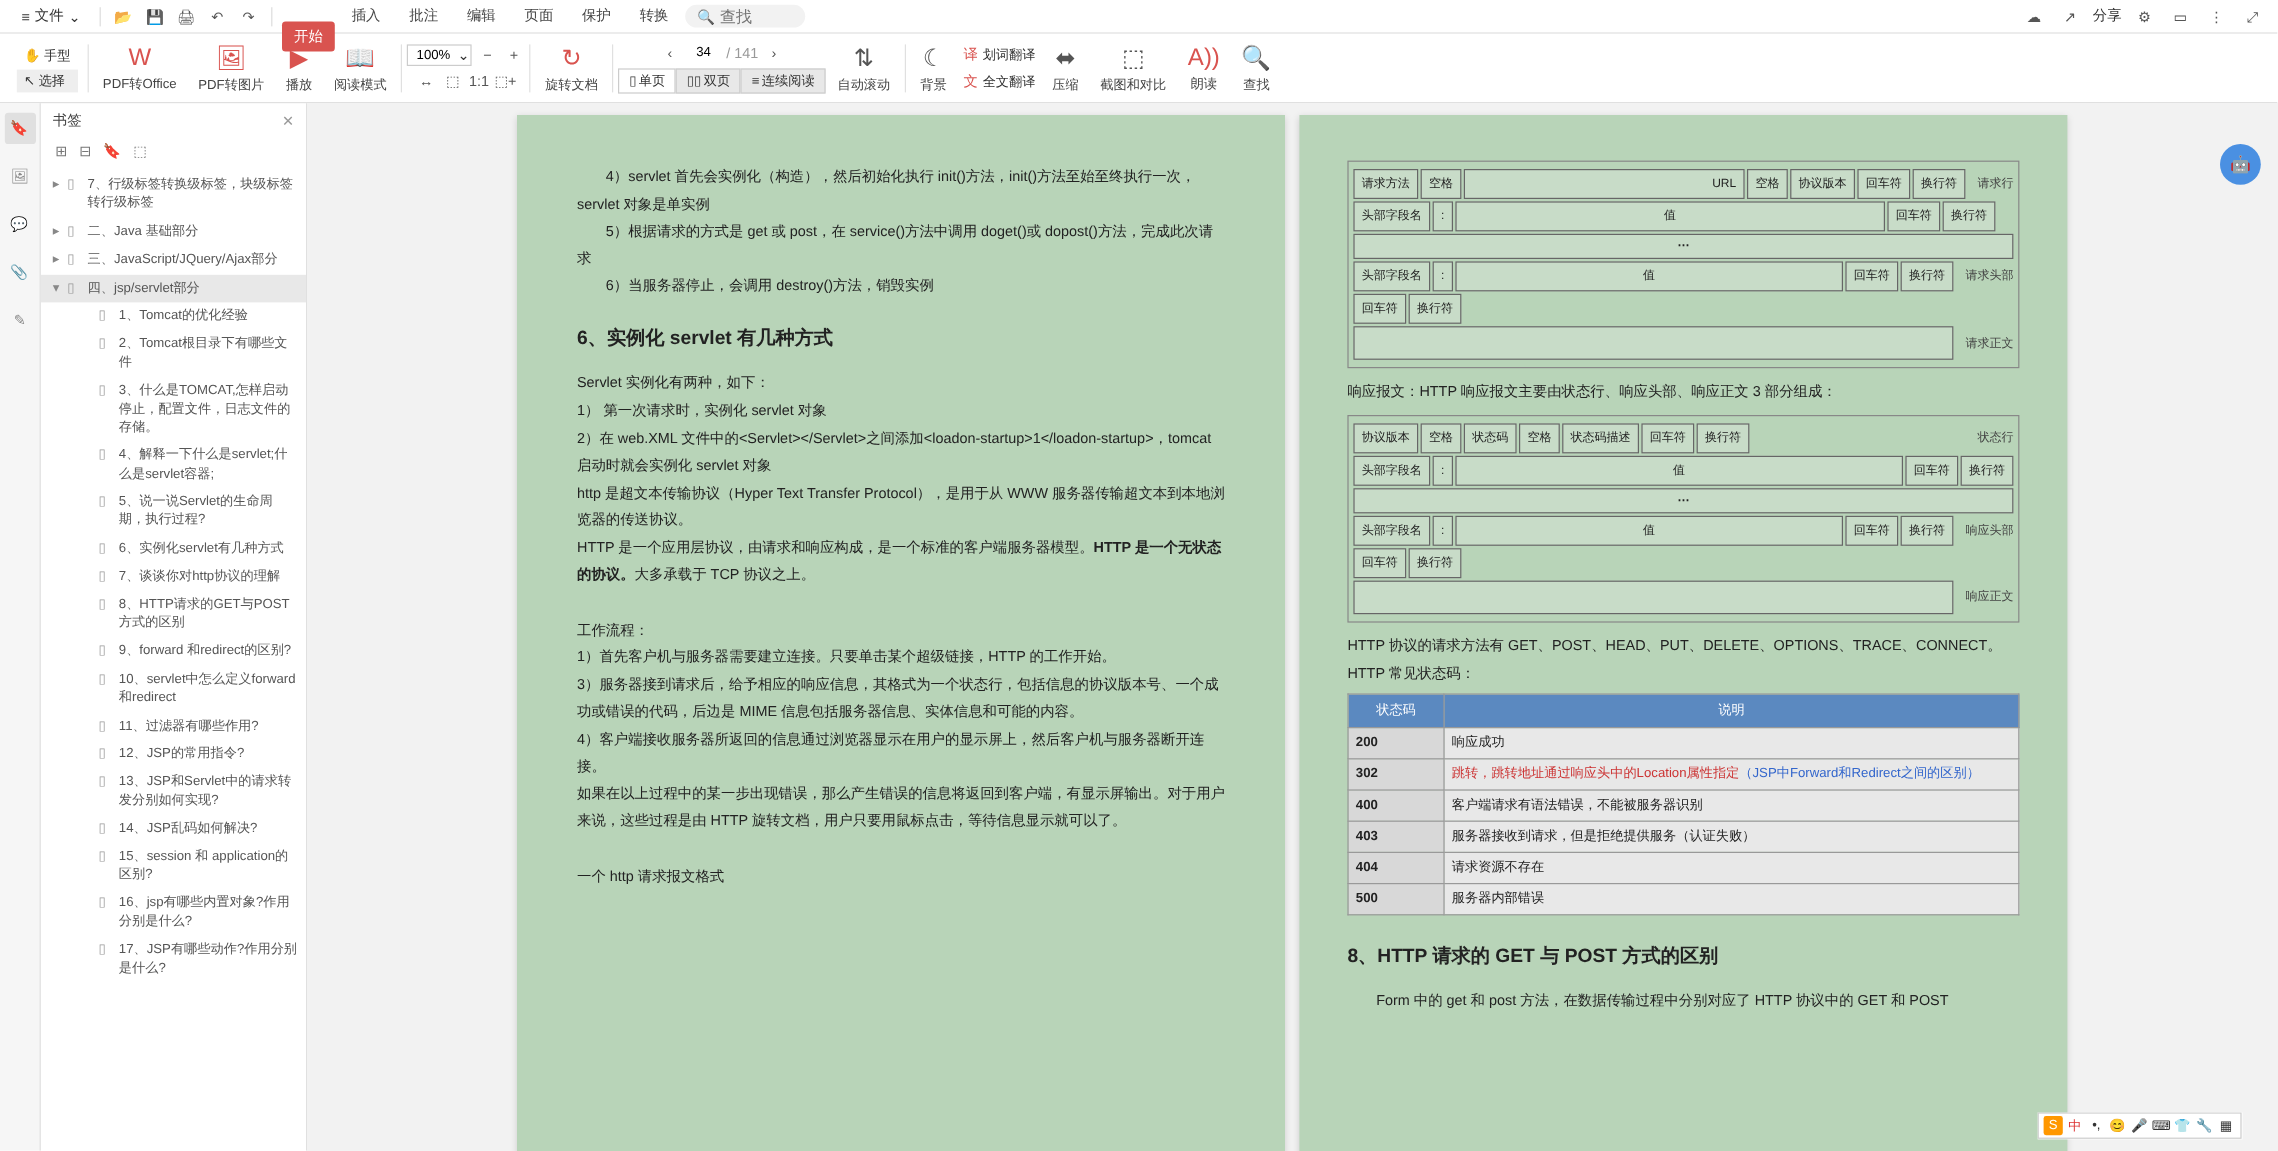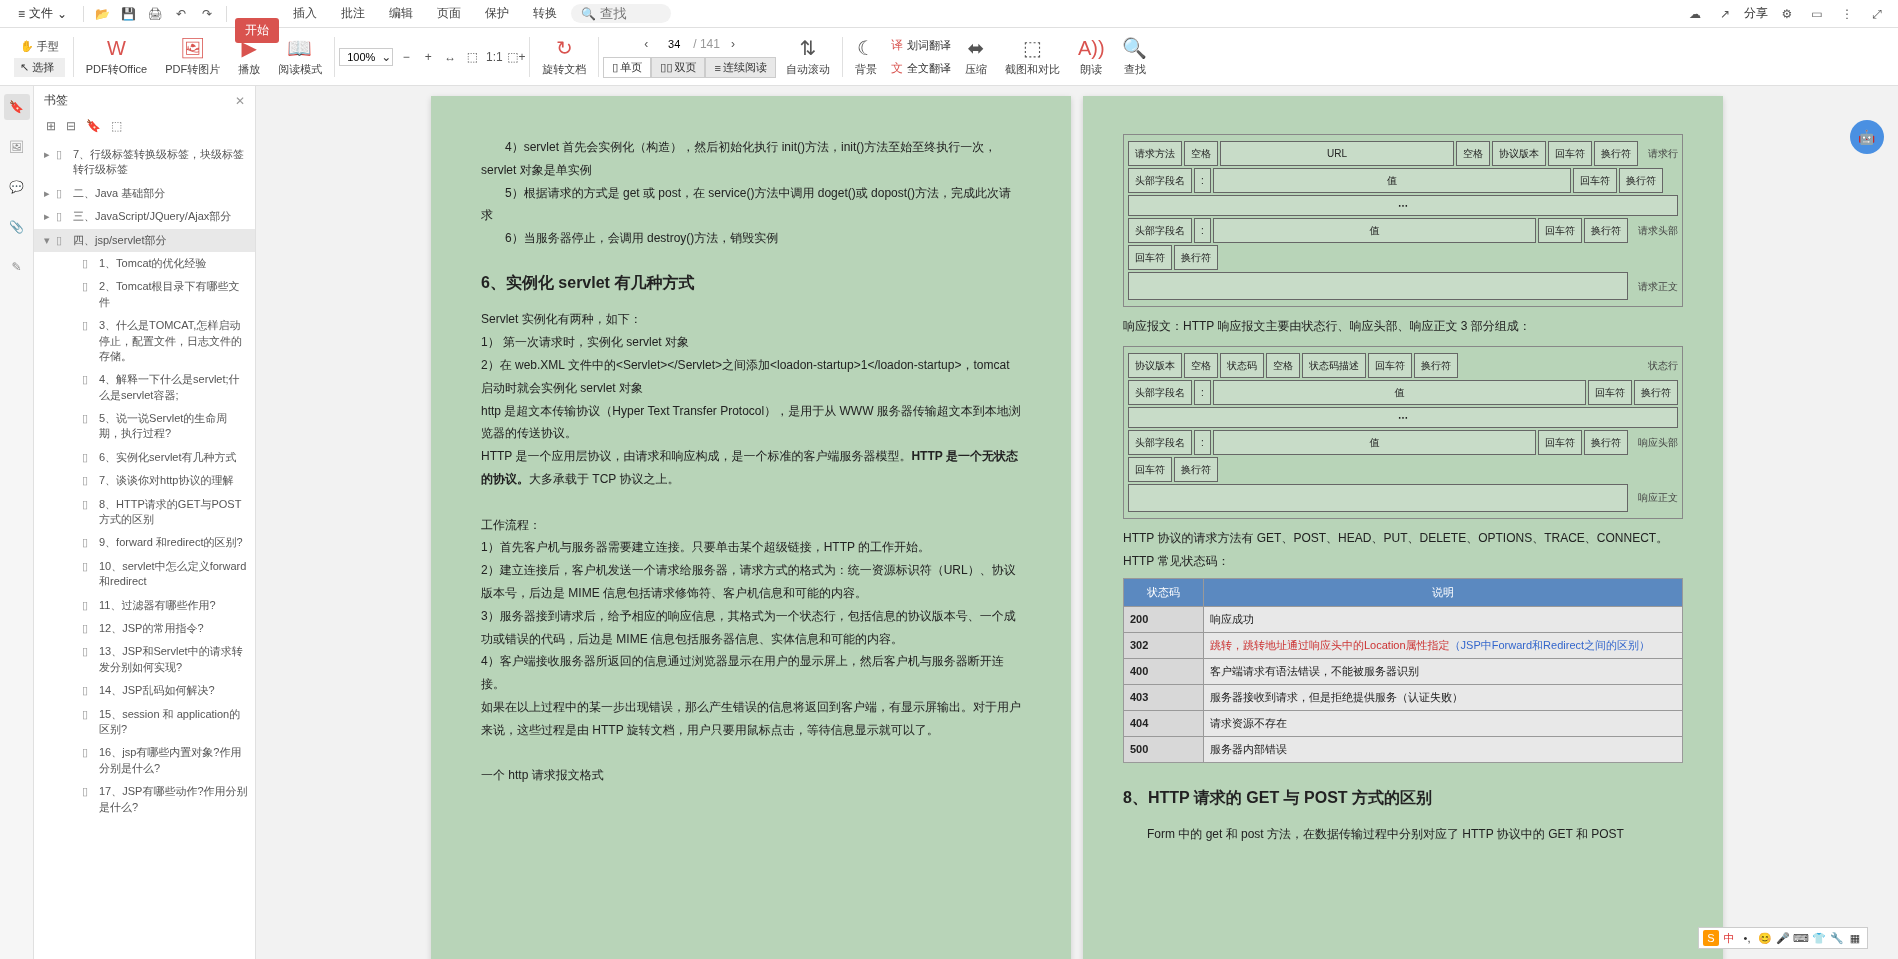--- a/index.html
+++ b/index.html
@@ -149,21 +149,21 @@
     </div>
   <div class="ribbon-btn">
       <span class="ico">▶</span>
       <span class="txt">播放</span>
     </div>
   <div class="ribbon-btn">
       <span class="ico">📖</span>
       <span class="txt">阅读模式</span>
     </div>
   <div class="rsep"></div>
-  <div style="display:flex;flex-direction:row;gap:4px;align-items:center;">
+  <div style="display:flex;flex-direction:column;gap:4px;align-items:center;">
     <div class="ribbon-row">
       <div class="zoom-box">
           <input value="100%" style="">
           <span>⌄</span>
         </div>
       <span class="mini-icon">−</span>
       <span class="mini-icon">+</span>
     </div>
     <div class="ribbon-row">
       <span class="mini-icon">↔</span>
@@ -374,35 +374,34 @@
       <p class="indent">6）当服务器停止，会调用 destroy()方法，销毁实例</p>
       <h3>6、实例化 servlet 有几种方式</h3>
       <p>Servlet 实例化有两种，如下：</p>
       <p>1） 第一次请求时，实例化 servlet 对象</p>
       <p>2）在 web.XML 文件中的&lt;Servlet&gt;&lt;/Servlet&gt;之间添加&lt;loadon-startup&gt;1&lt;/loadon-startup&gt;，tomcat 启动时就会实例化 servlet 对象</p>
       <p>http 是超文本传输协议（Hyper Text Transfer Protocol），是用于从 WWW 服务器传输超文本到本地浏览器的传送协议。</p>
       <p><span>HTTP 是一个应用层协议，由请求和响应构成，是一个标准的客户端服务器模型。</span><span class="bold">HTTP 是一个无状态的协议。</span><span>大多承载于 TCP 协议之上。</span></p>
       <br>
       <p>工作流程：</p>
       <p>1）首先客户机与服务器需要建立连接。只要单击某个超级链接，HTTP 的工作开始。</p>
-      <p>2）建立连接后，客户机发送一个请求给服务器，请求方式的格式为：统一资源标识符（URL）、协议版本号，后边是 MIME 信息包括请求修饰符、客户机信息和可能的内容。</p>
       <p>3）服务器接到请求后，给予相应的响应信息，其格式为一个状态行，包括信息的协议版本号、一个成功或错误的代码，后边是 MIME 信息包括服务器信息、实体信息和可能的内容。</p>
       <p>4）客户端接收服务器所返回的信息通过浏览器显示在用户的显示屏上，然后客户机与服务器断开连接。</p>
       <p>如果在以上过程中的某一步出现错误，那么产生错误的信息将返回到客户端，有显示屏输出。对于用户来说，这些过程是由 HTTP 旋转文档，用户只要用鼠标点击，等待信息显示就可以了。</p>
       <br>
       <p>一个 http 请求报文格式</p>
     </div>
 
     <div class="page page2">
 
       <div class="http-diagram">
         <div class="http-row">
           <span class="http-box">请求方法</span>
           <span class="http-box">空格</span>
-          <span class="http-box http-wide" style="text-align:center;">URL</span>
+          <span class="http-box http-wide" style="text-align:right;">URL</span>
           <span class="http-box">空格</span>
           <span class="http-box">协议版本</span>
           <span class="http-box">回车符</span>
           <span class="http-box">换行符</span>
           <span class="http-label">请求行</span>
         </div>
         <div class="http-row">
           <span class="http-box">头部字段名</span>
           <span class="http-box">:</span>
           <span class="http-box http-wide" style="text-align:center;">值</span>

